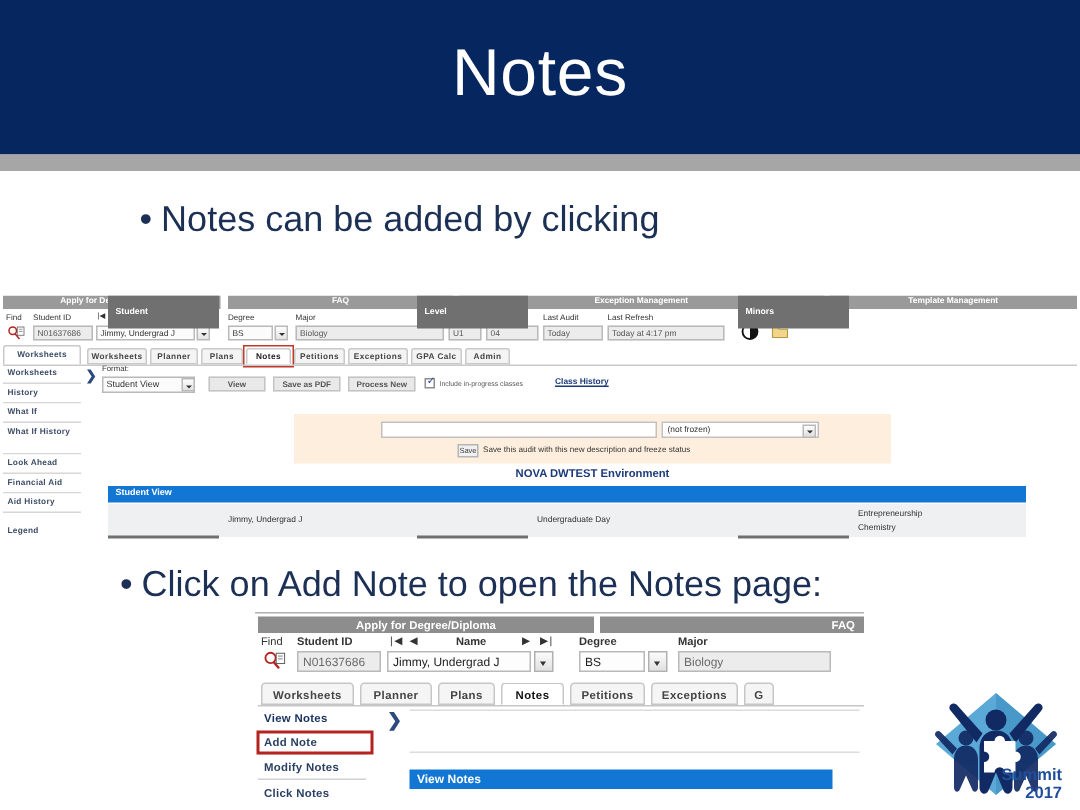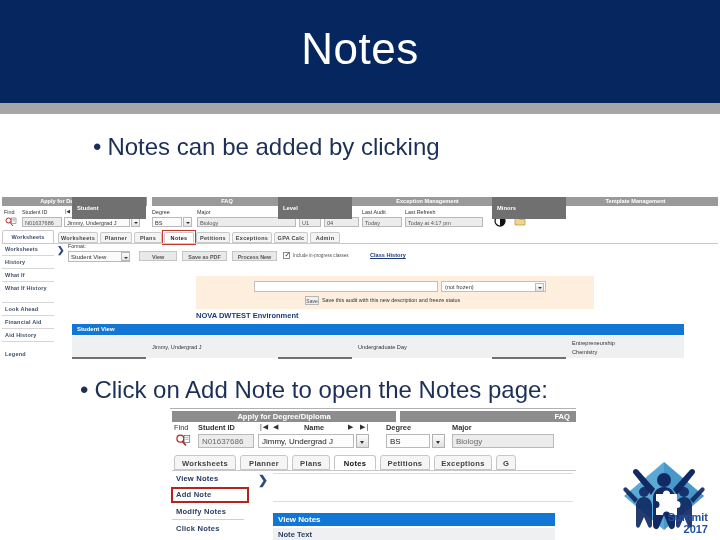--- a/index.html
+++ b/index.html
@@ -251,21 +251,21 @@
     position: absolute; left: 109px; top: 20px; width: 14px; height: 9px;
     border: 1px solid #b5b5b5; background: #f0f0f0;
     font-size: 5px; line-height: 9px; text-align: center; color: #444; box-sizing: border-box;
   }
   .s1-cream .savetext {
     position: absolute; left: 126px; top: 21px; font-size: 5.4px; color: #333; white-space: nowrap;
   }
 
   .s1-envtitle {
     position: absolute; left: 196px; top: 115px; width: 398px;
-    text-align: left; font-size: 7.5px; font-weight: bold; color: #1b3a7a;
+    text-align: center; font-size: 7.5px; font-weight: bold; color: #1b3a7a;
   }
 
   .s1-sv-header {
     position: absolute; left: 72px; top: 127px; width: 612px; height: 11px;
     background: #1277d4; color: #fff; font-size: 6px; font-weight: bold;
     line-height: 11px; padding-left: 5px; box-sizing: border-box;
   }
   .s1-sv-row {
     position: absolute; left: 72px; top: 139px; width: 612px; height: 22px;
     background: #eef0f1;
@@ -582,21 +582,20 @@
   <div class="s2-navitem" style="top:95px;">Modify Notes</div>
   <div class="s2-navitem" style="top:112px; border-bottom:none;">Click Notes</div>
   <div class="s2-nav-hl"></div>
 
   <div class="s2-chev">❯</div>
 
   <div class="s2-divider" style="top:64px;"></div>
   <div class="s2-divider" style="top:92px;"></div>
 
   <div class="s2-viewnotes-hdr">View Notes</div>
-  <div class="s2-notetext">Note Text</div>
 </div>
 
 <div class="logo">
   <svg viewBox="0 0 92 80" style="position:absolute;left:0;top:0;width:92px;height:80px;">
     <polygon points="44,4 84,38 44,72 4,38" fill="#5aa9d6"></polygon>
     <polygon points="44,4 84,38 44,72" fill="#3b8cc0" opacity="0.55"></polygon>
 
     <g fill="#122a63">
       <circle cx="44" cy="22" r="7"></circle>
       <path d="M44 29 c-7 0 -11 5 -11 12 l0 26 c0 4 4 6 6 2 l5 -12 l5 12 c2 4 6 2 6 -2 l0 -26 c0 -7 -4 -12 -11 -12z"></path>

